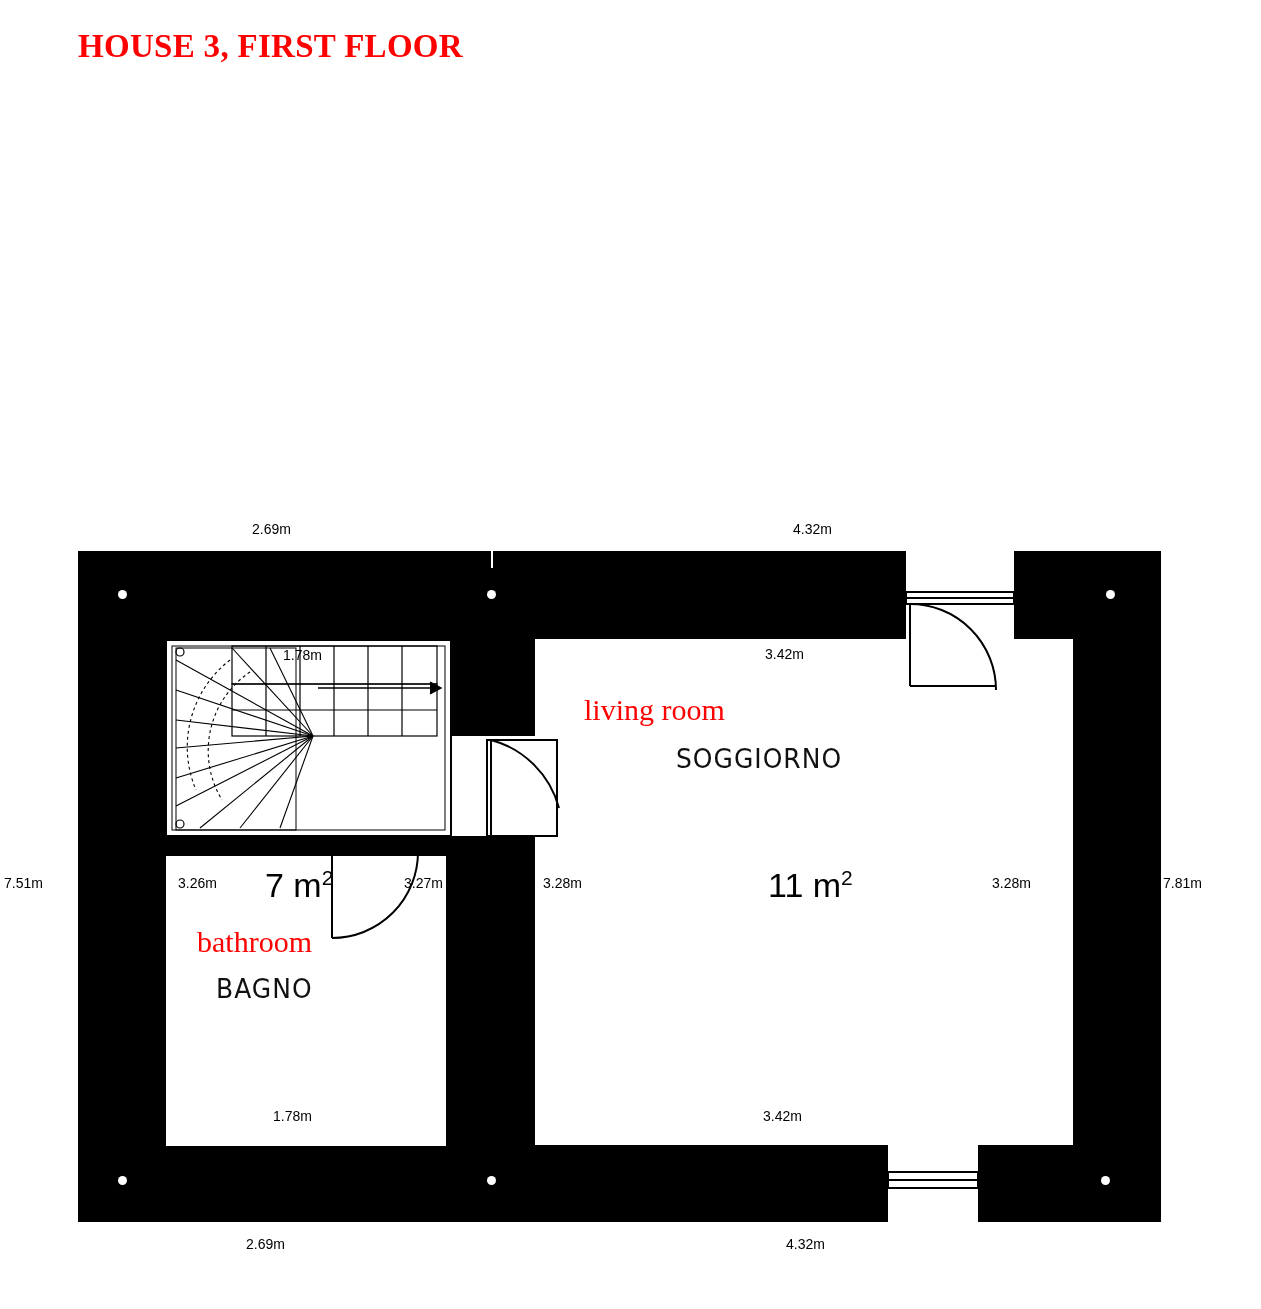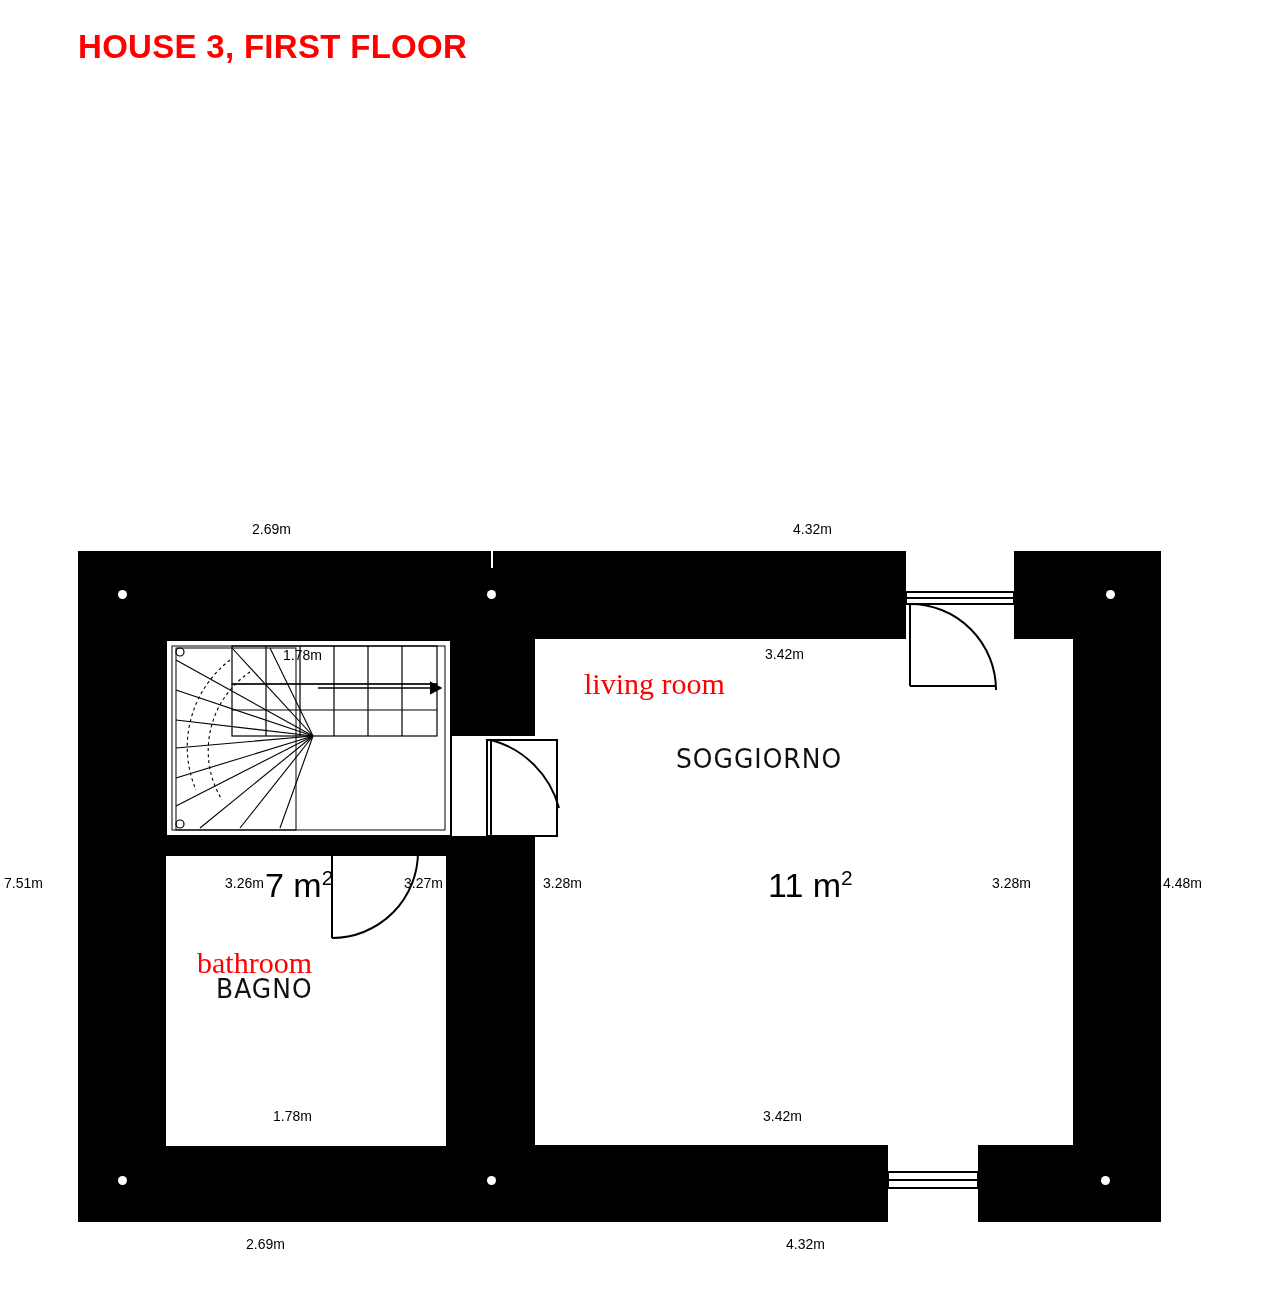--- a/index.html
+++ b/index.html
@@ -12,21 +12,21 @@
     height: 1309px;
     position: relative;
     font-family: "Liberation Serif", serif;
     overflow: hidden;
   }
 
   #page-title {
     position: absolute;
     left: 78px;
     top: 28px;
-    font-family: Liberation Sans, sans-serif;
+    font-family: Liberation Serif, serif;
     font-size: 33px;
     font-weight: bold;
     color: #ff0000;
     letter-spacing: 0.3px;
     white-space: nowrap;
   }
 
   
   #plan {
     position: absolute;
@@ -214,38 +214,38 @@
   <div class="dot" style="left:1106px; top:590px;"></div>
   <div class="dot" style="left:118px; top:1176px;"></div>
   <div class="dot" style="left:487px; top:1176px;"></div>
   <div class="dot" style="left:1101px; top:1176px;"></div>
 
   <div class="dim" style="left:252px; top:521px;">2.69m</div>
   <div class="dim" style="left:793px; top:521px;">4.32m</div>
   <div class="dim" style="left:246px; top:1236px;">2.69m</div>
   <div class="dim" style="left:786px; top:1236px;">4.32m</div>
   <div class="dim" style="left:4px; top:875px;">7.51m</div>
-  <div class="dim" style="left:1163px; top:875px;">4.48m</div>
+  <div class="dim" style="left:1163px; top:875px;">7.81m</div>
 
   <div class="dim" style="left:283px; top:647px;">1.78m</div>
 
   <div class="dim" style="left:765px; top:646px;">3.42m</div>
   <div class="dim" style="left:763px; top:1108px;">3.42m</div>
   <div class="dim" style="left:543px; top:875px;">3.28m</div>
   <div class="dim" style="left:992px; top:875px;">3.28m</div>
 
-  <div class="dim" style="left:178px; top:875px;margin-left:47px;">3.26m</div>
+  <div class="dim" style="left:178px; top:875px;">3.26m</div>
   <div class="dim" style="left:376px; top:875px;margin-left:28px;">3.27m</div>
   <div class="dim" style="left:273px; top:1108px;">1.78m</div>
 
-  <div class="room-en" style="left:584px; top:667px;text-align:right;">living room</div>
+  <div class="room-en" style="left:584px; top:693px;text-align:right;">living room</div>
   <div class="room-it" style="left:676px; top:745px;">SOGGIORNO</div>
   <div class="area" style="left:748px; top:866px;margin-left:20px;">
     <span>11 m</span><sup>2</sup>
   </div>
 
-  <div class="room-en" style="left:197px; top:925px;margin-top:21px;">bathroom</div>
+  <div class="room-en" style="left:197px; top:925px;">bathroom</div>
   <div class="room-it" style="left:216px; top:975px;">BAGNO</div>
   <div class="area" style="left:265px; top:866px;">
     <span>7 m</span><sup>2</sup>
   </div>
 
 </div>
 
 </body></html>

